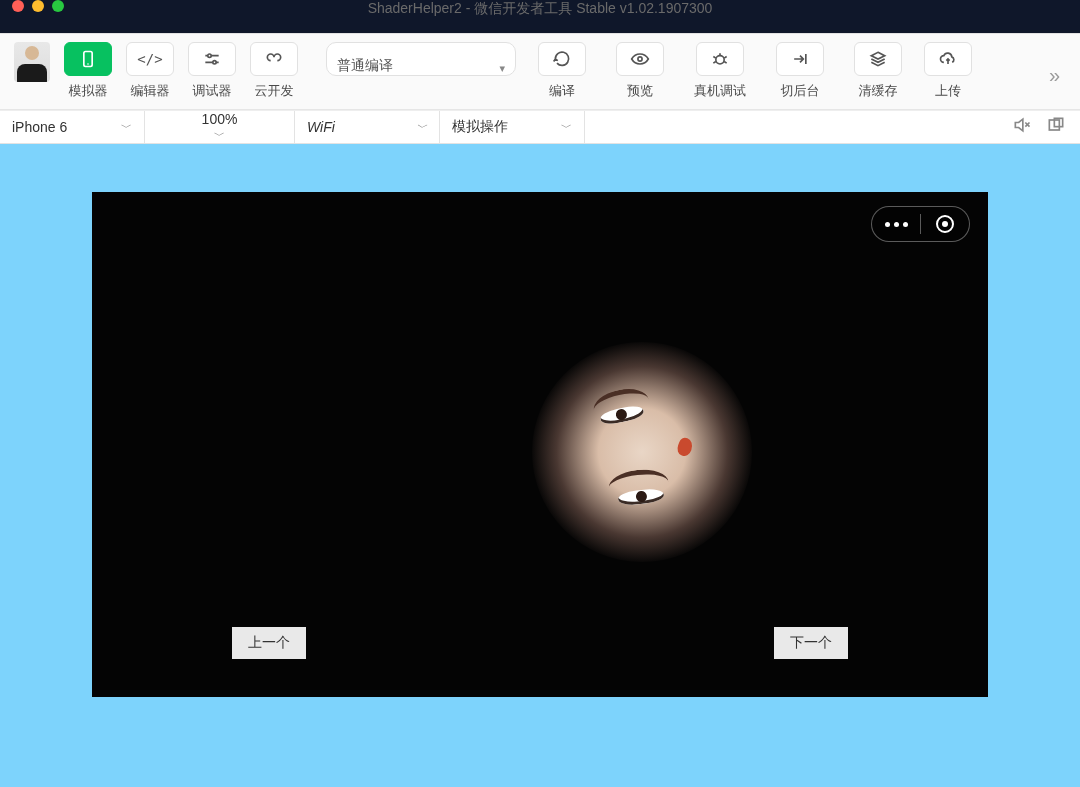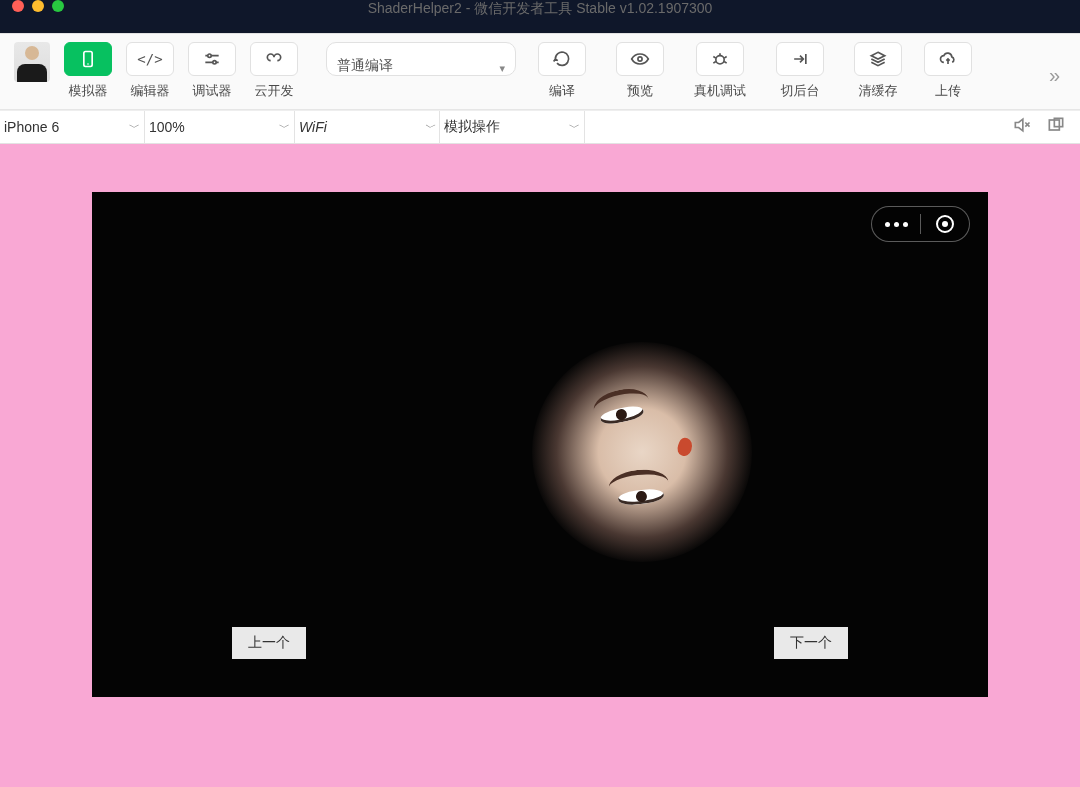--- a/index.html
+++ b/index.html
@@ -23,30 +23,30 @@
 .tbbtn { width: 48px; height: 34px; border: 1px solid #e1e1e1; border-radius: 6px; background: #fff; display: flex; align-items: center; justify-content: center; color: #555; font-size: 16px; cursor: pointer; }
 .tbbtn.green { background: #07c160; border-color: #07c160; color: #fff; }
 .tblabel { font-size: 13px; color: #4a4a4a; }
 
 .spacer-sm { width: 24px; }
 .compile-select { height: 34px; margin-top:0; width: 190px; border: 1px solid #e1e1e1; border-radius: 10px; background: #fff; display: flex; align-items: flex-end; padding: 0 10px; color: #555; font-size: 14px; justify-content: space-between; cursor: pointer; }
 .right-group { display: flex; gap: 22px; margin-left: 10px; }
 .more-chevron { margin-left: auto; align-self: center; color: #9a9a9a; font-size: 20px; padding: 0 6px; cursor: pointer; }
 
 .subbar { height: 34px; background: #fff; border-top: 1px solid #eee; border-bottom: 1px solid #e3e3e3; display: flex; align-items: stretch; }
-.subsel { display: flex; align-items: center; justify-content: space-between; padding: 0 4px; border-right: 1px solid #e3e3e3; font-size: 14px; color: #333; cursor: pointer; }
+.subsel { display: flex; align-items: center; justify-content: space-between; padding: 0 12px; border-right: 1px solid #e3e3e3; font-size: 14px; color: #333; cursor: pointer; }
 .subsel.device { width: 145px; }
-.subsel.zoom { width: 150px; }
+.subsel.zoom { width: 150px; flex-direction: column; }
 .subsel.net { width: 145px; font-style: italic; }
 .subsel.sim { width: 145px; }
 .caret { color: #888; font-size: 11px; }
 .sub-right { margin-left: auto; display: flex; align-items: center; gap: 14px; padding-right: 14px; color: #888; }
 .sub-right span { cursor: pointer; }
 
-.stage { background: #f9a8d4; height: calc(787px - 34px - 76px - 34px); position: relative; }
+.stage { background: #7dd3fc; height: calc(787px - 34px - 76px - 34px); position: relative; }
 .canvas { position: absolute; left: 92px; top: 48px; width: 896px; height: 505px; background: #040404; }
 
 .cap { position: absolute; top: 14px; right: 18px; display: flex; align-items: center; border: 1px solid rgba(255,255,255,0.35); border-radius: 22px; height: 36px; overflow: hidden; background: rgba(0,0,0,0.2); }
 .cap .seg { width: 48px; height: 100%; display: flex; align-items: center; justify-content: center; color: #fff; cursor: pointer; }
 .cap .sep { width: 1px; height: 20px; background: rgba(255,255,255,0.35); }
 .dots3 { display: flex; gap: 4px; }
 .dots3 i { width: 5px; height: 5px; background: #fff; border-radius: 50%; display:block; }
 .ring { width: 18px; height: 18px; border: 2px solid #fff; border-radius: 50%; display: flex; align-items: center; justify-content: center; }
 .ring::after { content:""; width: 6px; height: 6px; background:#fff; border-radius:50%; }
 

